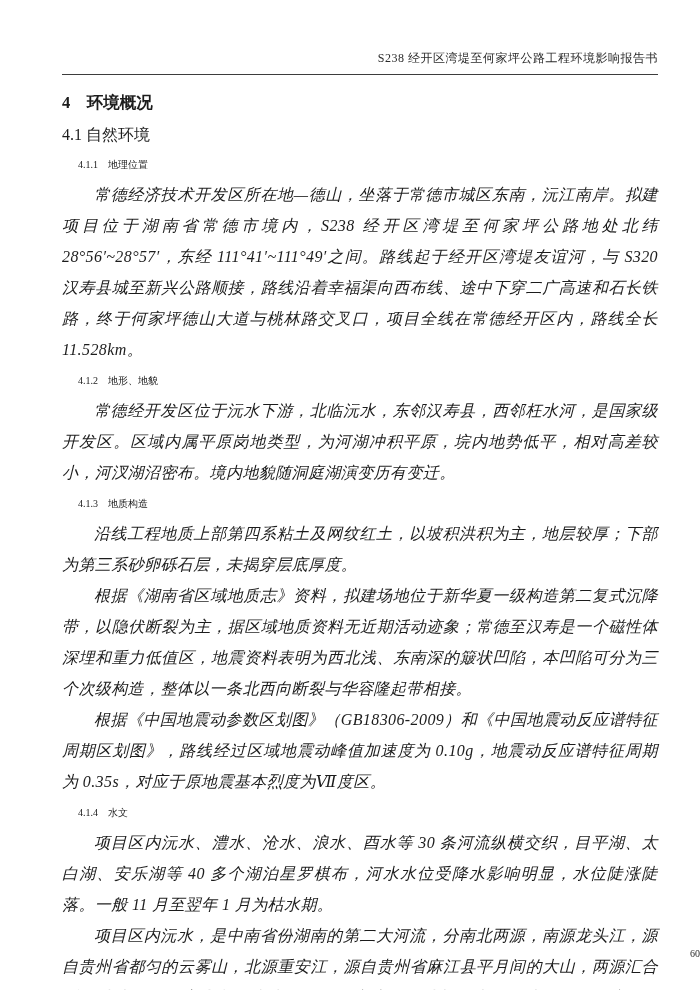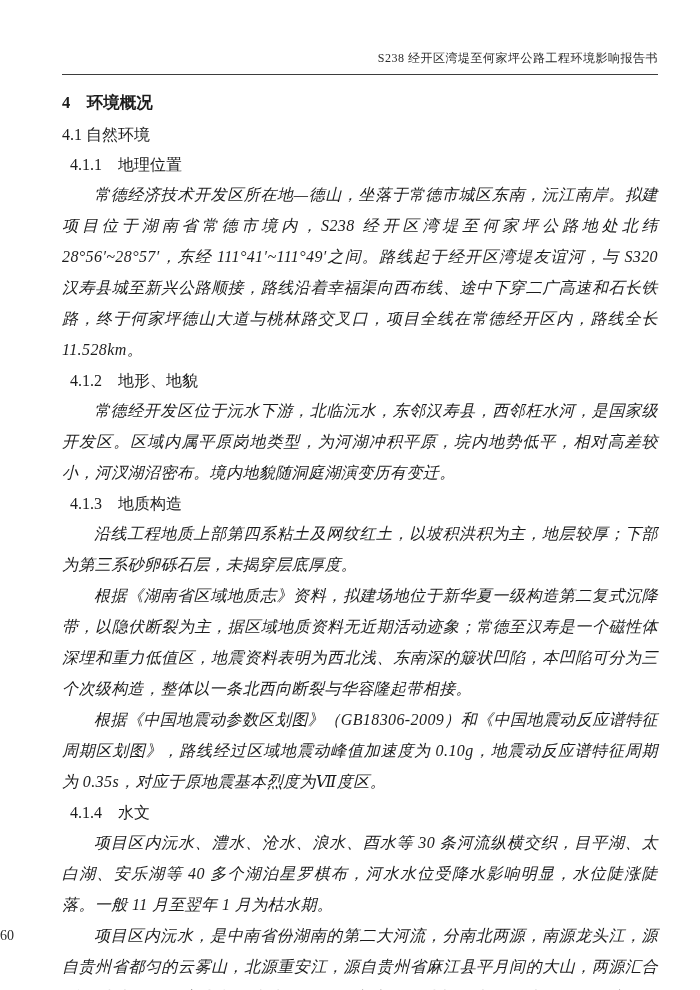--- a/index.html
+++ b/index.html
@@ -35,40 +35,40 @@
     margin: 4px 0 8px 0;
     font-family: Liberation Serif, serif;
   }
   .content h2 {
     font-size: 16px;
     font-weight: normal;
     line-height: 24px;
     margin: 2px 0 6px 0;
   }
   .content h3 {
-    font-size: 16px;
+    font-size: 10px;
     font-weight: normal;
     line-height: 24px;
-    margin: 4px 0 2px 8px;
+    margin: 4px 0 2px 16px;
   }
   .content p {
     font-size: 16px;
     line-height: 31px;
     text-align: justify;
     text-justify: inter-ideograph;
     text-indent: 2em;
     letter-spacing: 0.4px;
     font-style: italic;
   }
   .page-footer {
     position: absolute;
     left: 0; right: 0;
-    bottom: 46px;
-    text-align: left;
-    font-size: 14px;
+    bottom: 31px;
+    text-align: right;
+    font-size: 10px;
     color: #2a2a2a;
   }
 </style>
 </head>
 <body>
 
 <div class="page">
 
   <div class="running-header">
     <span>S238 经开区湾堤至何家坪公路工程环境影响报告书</span>

